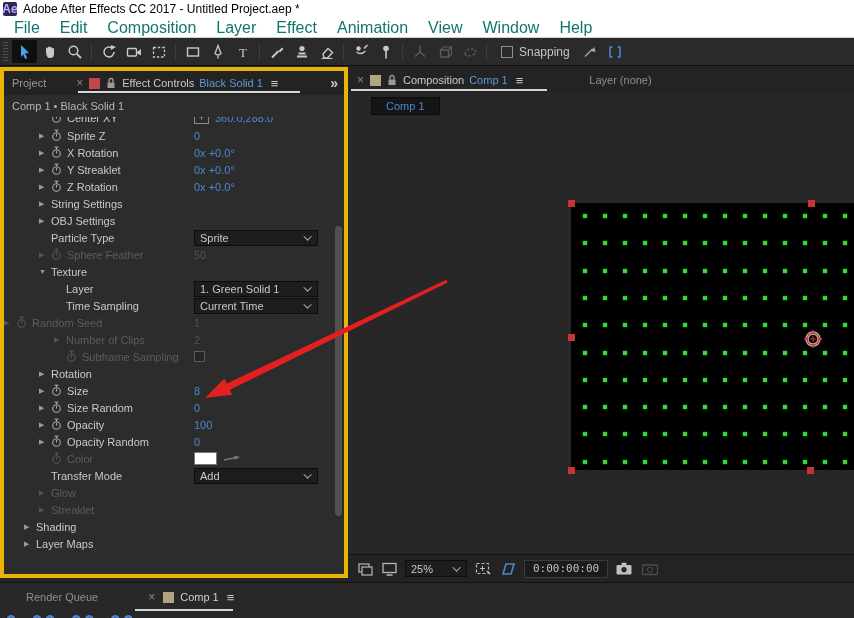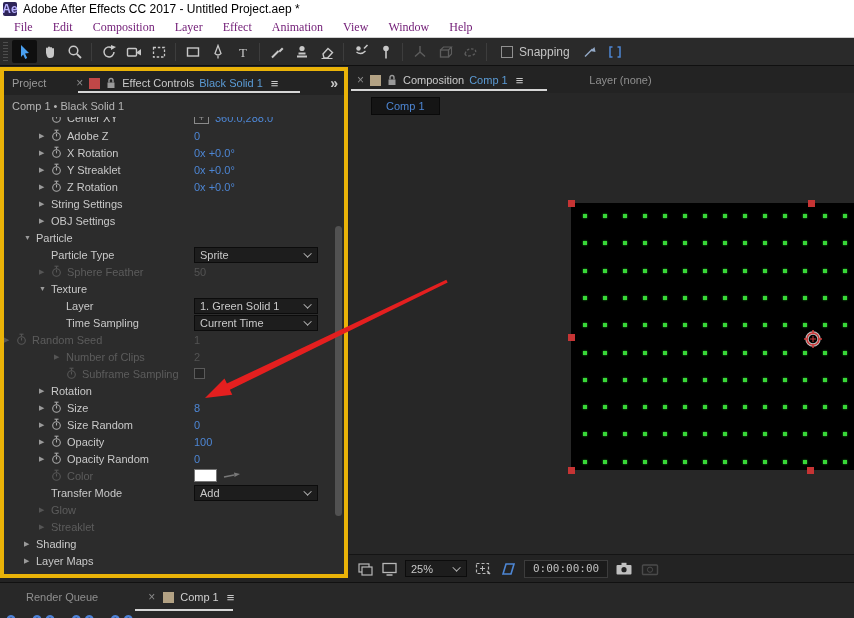--- a/index.html
+++ b/index.html
@@ -6,21 +6,21 @@
   html,body { width:854px; height:618px; overflow:hidden; background:#232323;
     font-family:"Liberation Sans", sans-serif; }
   #app { position:relative; width:854px; height:618px; background:#232323; overflow:hidden; }
 
   
   .titlebar { height:18px; background:#ffffff; display:flex; align-items:center; padding-left:3px; gap:6px; }
   .ae-badge { width:14px; height:14px; background:#2e2559; color:#b9b2ff; font-size:12px; font-weight:bold;
     display:flex; align-items:center; justify-content:center; border-radius:2px; }
   .title { font-size:12px; color:#000; }
   .menubar { height:20px; background:#ffffff; display:flex; align-items:center; padding-left:4px; border-bottom:1px solid #d0d0d0; }
-  .menu-item { font-size:12px; color:#701a75; padding:0 10px; cursor:default;font-family:Liberation Serif, serif; }
+  .menu-item { font-size:16px; color:#0f766e; padding:0 10px; cursor:default; }
 
   
   .toolbar { height:28px; background:#2a2a2a; border-bottom:1px solid #101010; display:flex; align-items:center; padding-left:2px; }
   .grip { width:5px; height:20px; margin:0 4px 0 1px;
     background:repeating-linear-gradient(to bottom,#4e4e4e 0 1px,transparent 1px 3px); }
   .tool { width:25px; height:23px; display:flex; align-items:center; justify-content:center; border-radius:2px; }
   .tool.active { background:#0f0f0f; }
   .tool.dis { opacity:.32; }
   .tsep { width:1px; height:18px; background:#3d3d3d; margin:0 4px; }
   .snapping { display:flex; align-items:center; gap:6px; color:#c4c4c4; font-size:12px; margin:0 8px 0 10px; }
@@ -282,21 +282,21 @@
           <div class="rowin" style="padding-left: 35px;">
             <span class="exp">▶</span>
             <span class="swslot">
               <svg class="ic" width="11" height="13" viewBox="0 0 11 13">
                 <circle cx="5.5" cy="7.5" r="3.8" fill="none" stroke="#a8a8a8" stroke-width="1.1"></circle>
                 <line x1="3.5" y1="1.2" x2="7.5" y2="1.2" stroke="#a8a8a8" stroke-width="1.1"></line>
                 <line x1="5.5" y1="1.2" x2="5.5" y2="3.5" stroke="#a8a8a8" stroke-width="1.1"></line>
                 <line x1="5.5" y1="7.5" x2="5.5" y2="4.8" stroke="#a8a8a8" stroke-width="1.1"></line>
               </svg>
             </span>
-            <span>Adobe Z</span>
+            <span>Sprite Z</span>
             <div class="val-col">
               <span class="value">0</span>
             </div>
           </div>
         </div>
         <div class="ec-row">
           <div class="rowin" style="padding-left: 35px;">
             <span class="exp">▶</span>
             <span class="swslot">
               <svg class="ic" width="11" height="13" viewBox="0 0 11 13">
@@ -349,26 +349,20 @@
         <div class="ec-row">
           <div class="rowin" style="padding-left: 35px;">
             <span class="exp">▶</span>
             <span>String Settings</span>
           </div>
         </div>
         <div class="ec-row">
           <div class="rowin" style="padding-left: 35px;">
             <span class="exp">▶</span>
             <span>OBJ Settings</span>
-          </div>
-        </div>
-        <div class="ec-row">
-          <div class="rowin" style="padding-left: 20px;">
-            <span class="exp">▼</span>
-            <span>Particle</span>
           </div>
         </div>
         <div class="ec-row">
           <div class="rowin" style="padding-left: 35px;">
             <span class="exp"></span>
             <span>Particle Type</span>
             <div class="val-col">
               <div class="dropdown">
                 <span>Sprite</span>
                 <span class="chev"></span>

